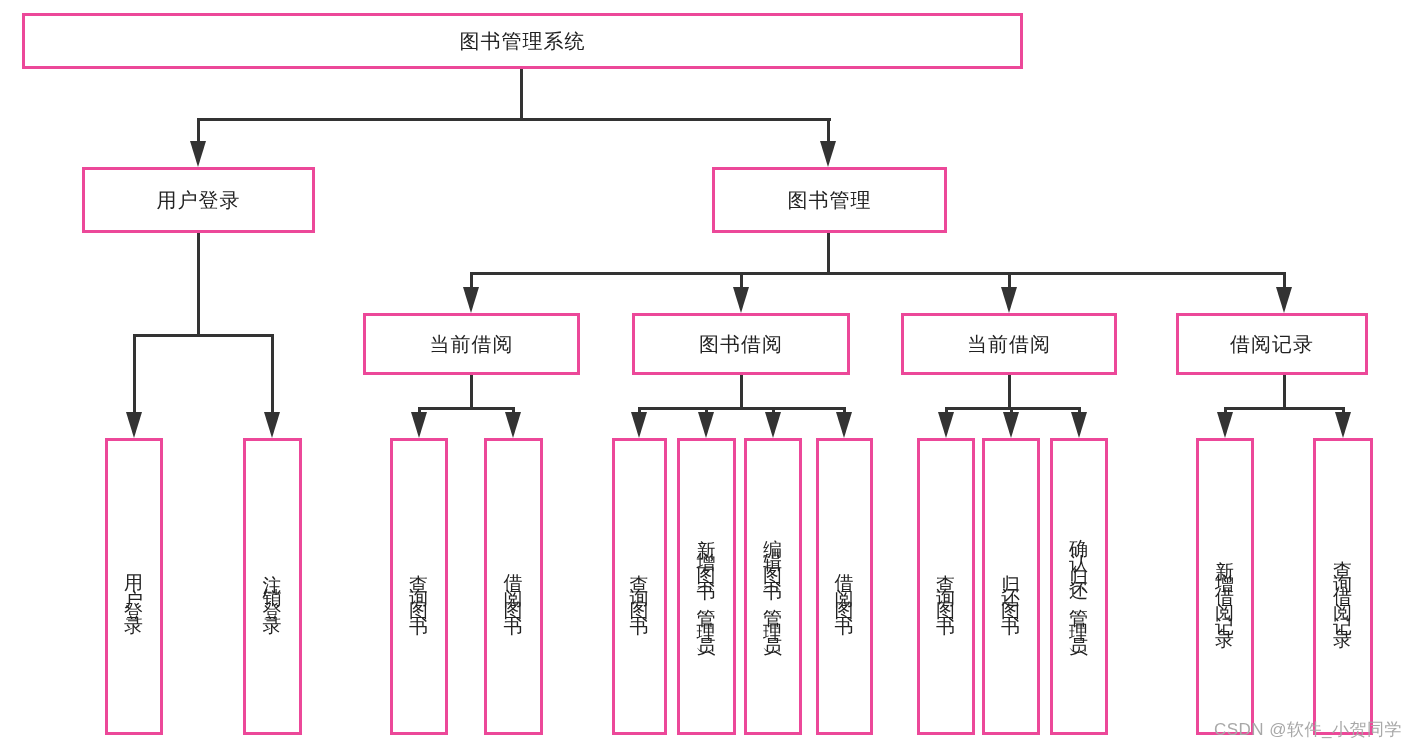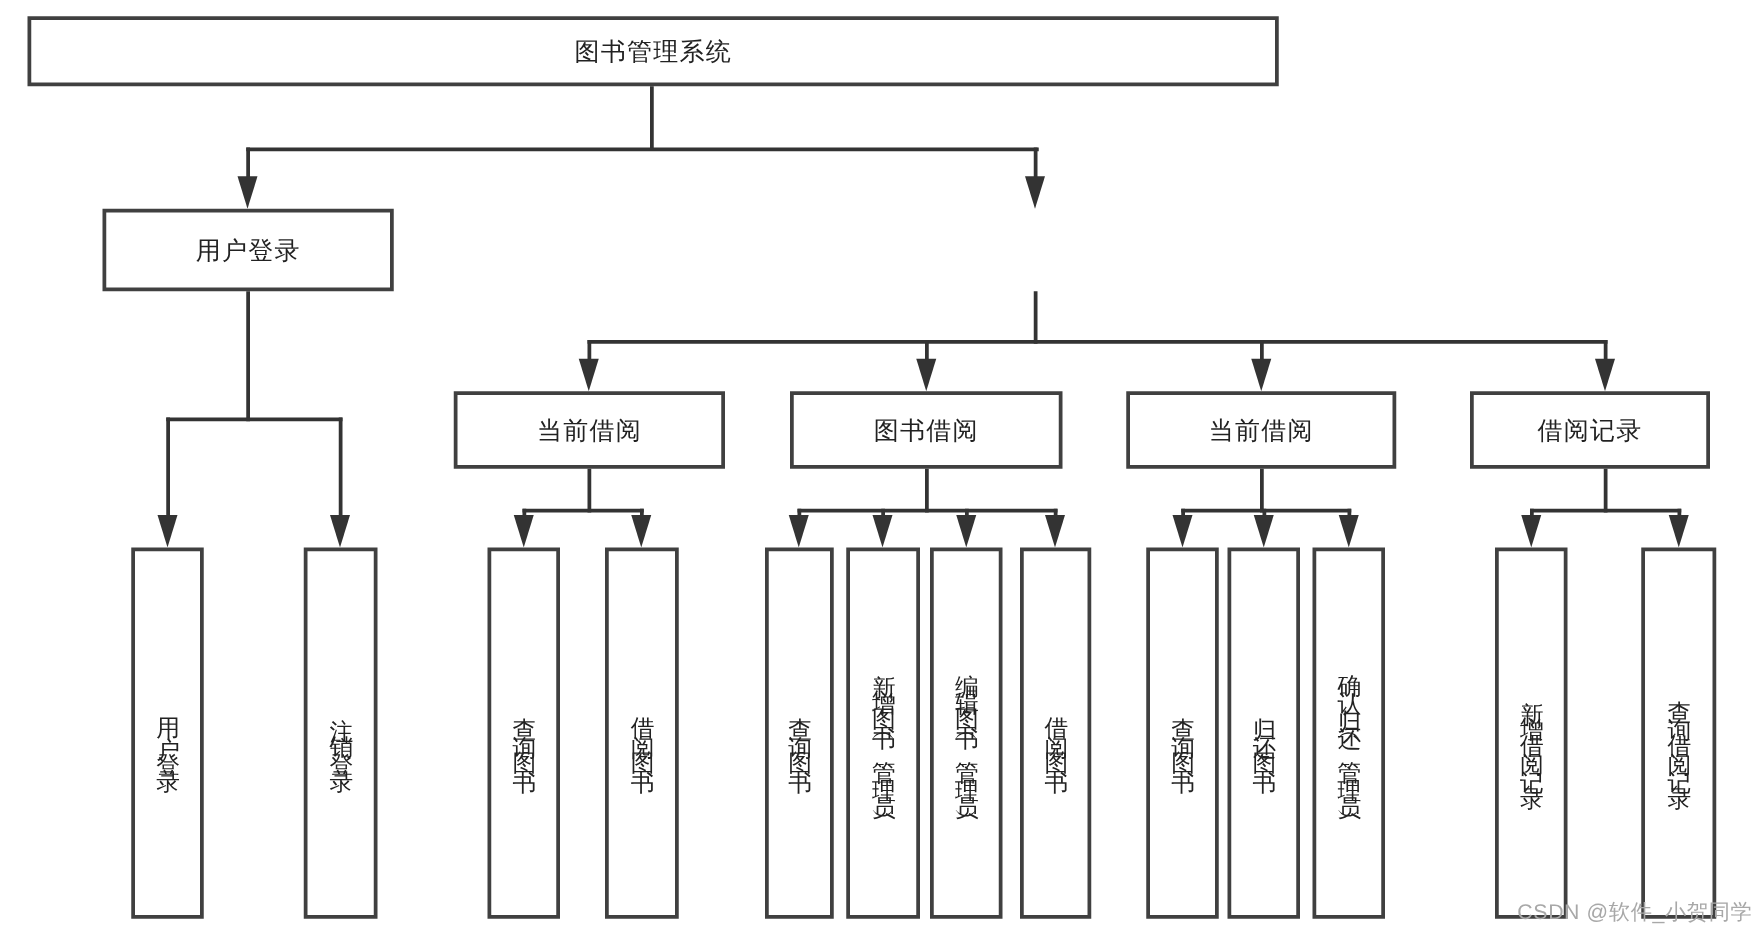--- a/index.html
+++ b/index.html
@@ -1,21 +1,21 @@
 <!DOCTYPE html>
 <html><head>
 <meta charset="utf-8">
 <style>
   html,body{margin:0;padding:0;background:#fff;}
   .stage{
     position:relative;width:1405px;height:747px;background:#fff;overflow:hidden;
     font-family:"Liberation Sans","DejaVu Sans",sans-serif;color:#222;
   }
   .box{
-    position:absolute;box-sizing:border-box;border:3px solid #404040;background:#fff;
+    position:absolute;box-sizing:border-box;border:3px solid #ec4899;background:#fff;
     display:flex;align-items:center;justify-content:center;
   }
   .hbox span{font-size:20px;letter-spacing:1px;white-space:nowrap;}
   .vbox span{
     writing-mode:vertical-rl;text-orientation:mixed;
     font-size:19px;letter-spacing:14px;line-height:1;white-space:nowrap;
   }
   .line{position:absolute;background:#333;}
   .arrow{
     position:absolute;width:0;height:0;
@@ -38,20 +38,23 @@
 
   <div class="line" style="left:520px;top:69px;width:3px;height:51px;"></div>
   <div class="line" style="left:197px;top:118px;width:634px;height:3px;"></div>
   <div class="line" style="left:197px;top:118px;width:3px;height:26px;"></div>
   <div class="arrow" style="left:190px;top:141px;"></div>
   <div class="line" style="left:827px;top:118px;width:3px;height:26px;"></div>
   <div class="arrow" style="left:820px;top:141px;"></div>
 
   <div class="box hbox" style="left:82px;top:167px;width:233px;height:66px;">
     <span>用户登录</span>
+  </div>
+  <div class="box hbox" style="left:712px;top:167px;width:235px;height:66px;">
+    <span>图书管理</span>
   </div>
 
   <div class="line" style="left:197px;top:233px;width:3px;height:104px;"></div>
   <div class="line" style="left:133px;top:334px;width:141px;height:3px;"></div>
   <div class="line" style="left:133px;top:334px;width:3px;height:80px;"></div>
   <div class="arrow" style="left:126px;top:412px;"></div>
   <div class="line" style="left:271px;top:334px;width:3px;height:80px;"></div>
   <div class="arrow" style="left:264px;top:412px;"></div>
 
   <div class="line" style="left:827px;top:233px;width:3px;height:42px;"></div>

